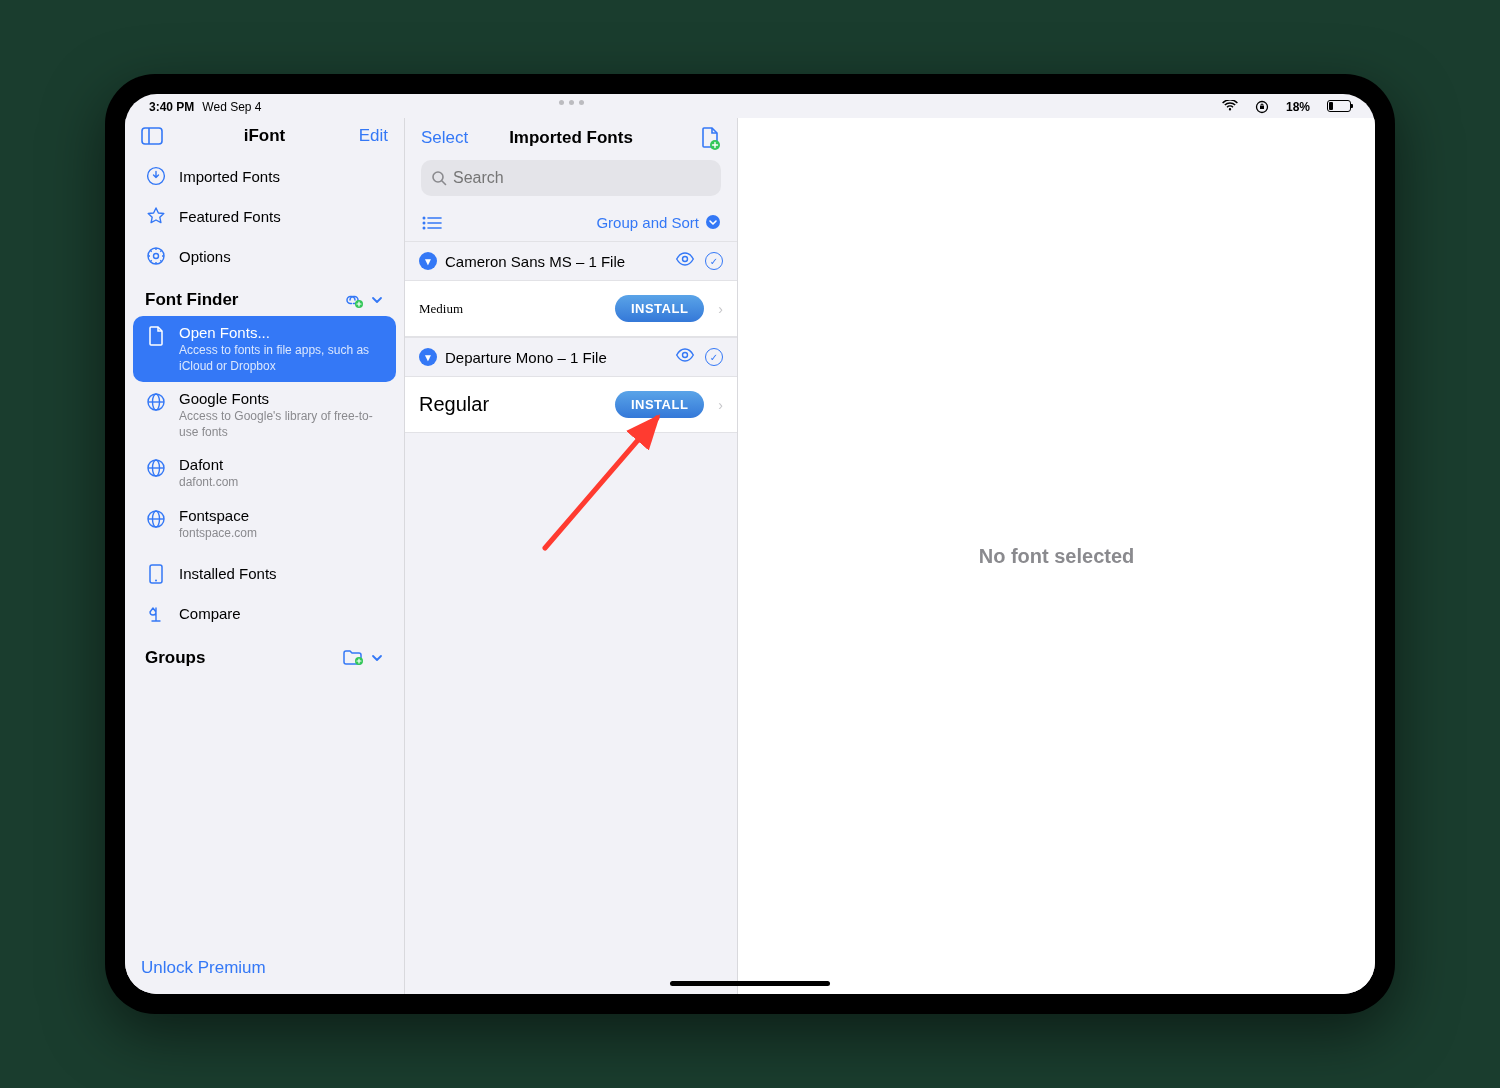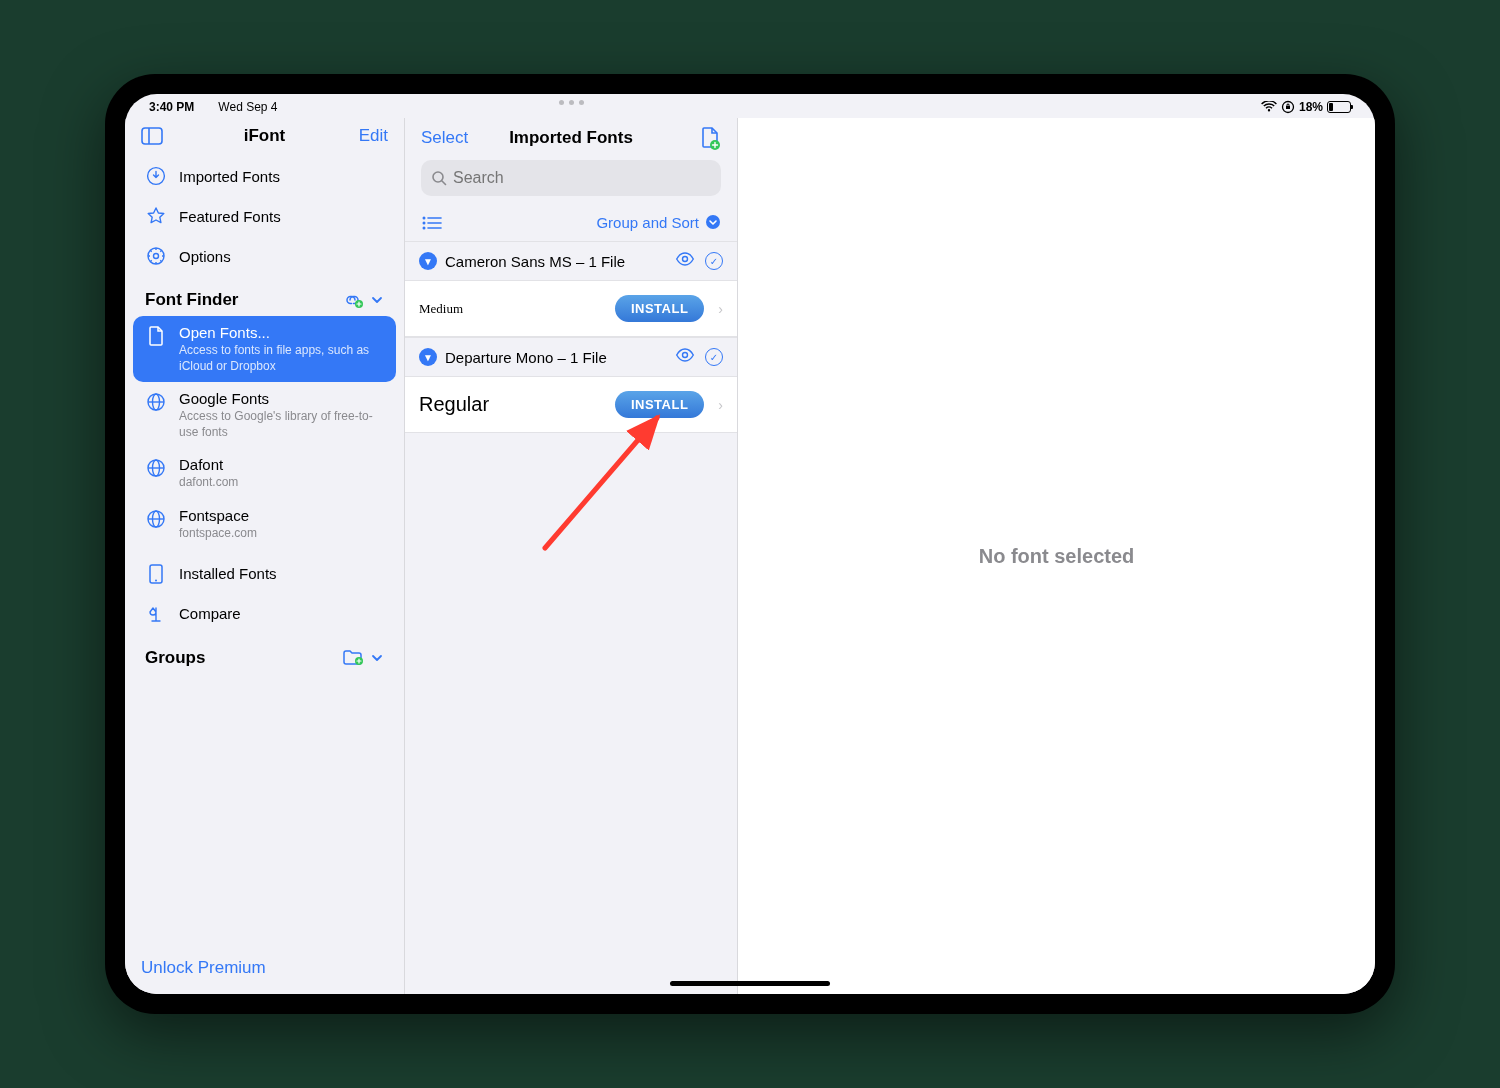--- a/index.html
+++ b/index.html
@@ -4,22 +4,22 @@
 <style>
 * { margin: 0; padding: 0; box-sizing: border-box; font-family: -apple-system, BlinkMacSystemFont, "Segoe UI", Helvetica, Arial, sans-serif; -webkit-font-smoothing: antialiased; }
 body { background: #1a3d2e; display: flex; align-items: center; justify-content: center; width: 1500px; height: 1088px; }
 
 
 .ipad-frame { width: 1290px; height: 940px; background: #000; border-radius: 50px; padding: 20px; box-shadow: 0 20px 60px rgba(0,0,0,0.5); position: relative; }
 .ipad-screen { width: 100%; height: 100%; background: #f2f2f7; border-radius: 32px; overflow: hidden; display: flex; flex-direction: column; position: relative; }
 
 
 .status-bar { height: 24px; display: flex; align-items: center; padding: 2px 24px 0; font-size: 12px; font-weight: 600; position: absolute; top: 0; left: 0; right: 0; z-index: 10; color: #000; }
-.status-left { display: flex; gap: 24px; align-items: center; }
-.status-right { margin-left: auto; display: flex; gap: 4px; align-items: center; }
+.status-left { display: flex; gap: 8px; align-items: center; }
+.status-right { margin-left: auto; display: flex; gap: 17px; }
 .status-time { font-weight: 600; }
 .status-date { font-weight: 500; }
 .battery-icon { width: 24px; height: 12px; border: 1px solid #000; border-radius: 3px; position: relative; display: inline-block; }
 .battery-icon::after { content: ""; position: absolute; right: -3px; top: 3px; width: 2px; height: 4px; background: #000; border-radius: 0 1px 1px 0; }
 .battery-fill { position: absolute; left: 1px; top: 1px; bottom: 1px; width: 18%; background: #000; border-radius: 1px; }
 
 
 .app { display: flex; height: 100%; padding-top: 24px; }
 
 .col-sidebar { width: 280px; background: #f2f2f7; display: flex; flex-direction: column; border-right: 1px solid #d9d9dd; }

